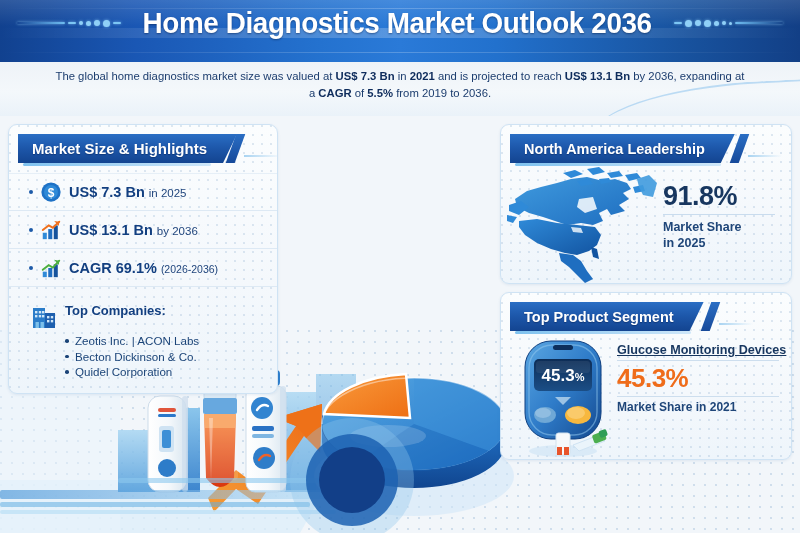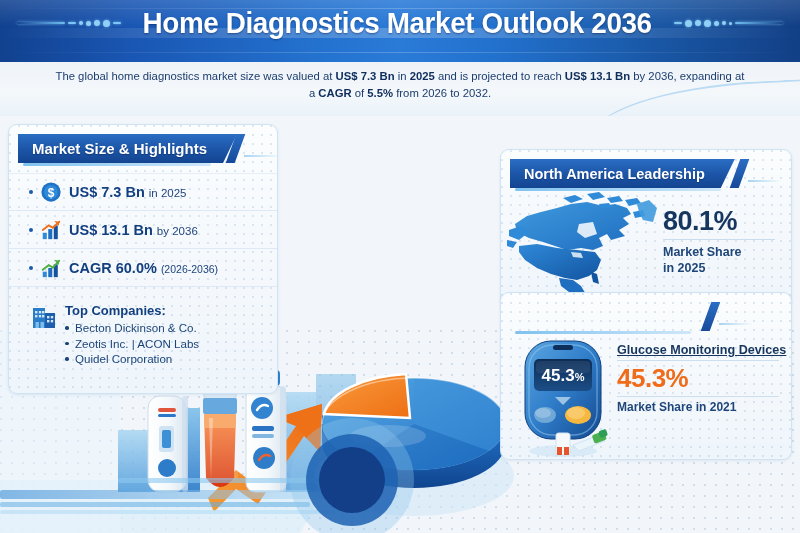--- a/index.html
+++ b/index.html
@@ -117,32 +117,32 @@
   .hl-txt { font-size:14.5px; color:#123f80; font-weight:bold; white-space:nowrap; }
   .hl-txt span { font-weight:normal; font-size:11.5px; color:#21467d; }
   .hl-txt span.tiny { font-size:10.5px; }
 
   .comp-block {
     position:absolute; left:0; top:170px; width:270px;
     display:flex; gap:8px; padding:8px 0 0 22px;
   }
   .comp-ico { width:26px; height:26px; flex:0 0 auto; margin-top:1px; }
   .comp-body { }
-  .comp-title { font-size:13px; font-weight:bold; color:#123f80; margin-bottom:2px; }
+  .comp-title { font-size:13px; font-weight:bold; color:#123f80; margin-bottom:15px; }
   .comp-li {
     font-size:11.6px; color:#1b4478; line-height:15.5px;
     padding-left:10px; position:relative; white-space:nowrap;
   }
   .comp-li:before {
     content:""; position:absolute; left:0; top:6px;
     width:3.5px; height:3.5px; border-radius:50%; background:#1b4478;
   }
 
   
-  #naPanel { left:500px; top:124px; width:292px; height:160px;margin-top:25px; }
+  #naPanel { left:500px; top:124px; width:292px; height:160px; }
   #naPanel .panel-hdr-ul { left:14px; top:38px; width:206px; }
   #naPanel .slash { left:234px; top:9px; }
   #naPanel .slash-line { left:247px; top:30px; width:34px; }
 
   #psPanel { left:500px; top:292px; width:292px; height:168px; }
   #psPanel .panel-hdr-ul { left:14px; top:38px; width:176px; }
   #psPanel .slash { left:205px; top:9px; }
   #psPanel .slash-line { left:218px; top:30px; width:34px; }
 
   .na-map { position:absolute; left:6px; top:40px; width:150px; height:118px; }
@@ -194,21 +194,21 @@
         <i style="width:5px;height:5px"></i>
         <i style="width:4px;height:4px"></i>
         <i style="width:3px;height:3px"></i>
         <i class="tail"></i>
       </span>
     </div>
   </div>
 
   <div class="subband">
     <div class="swoosh"></div>
-    <div class="subtitle" id="subtitleText"><span>The global home diagnostics market size was valued at </span><b>US$ 7.3 Bn</b><span> in </span><b>2025</b><span> and is projected to reach </span><b>US$ 13.1 Bn</b><span> by 2036, expanding at a </span><b>CAGR</b><span> of </span><b>5.5%</b><span> from 2026 to 2032.</span></div>
+    <div class="subtitle" id="subtitleText"><span>The global home diagnostics market size was valued at </span><b>US$ 7.3 Bn</b><span> in </span><b>2021</b><span> and is projected to reach </span><b>US$ 13.1 Bn</b><span> by 2036, expanding at a </span><b>CAGR</b><span> of </span><b>5.5%</b><span> from 2019 to 2036.</span></div>
   </div>
 
   <div class="bottomArt">
     <div class="bg-dots"></div>
 
     <svg width="800" height="203" viewBox="0 0 800 203" style="position:absolute;left:0;top:0">
       <defs>
         <linearGradient id="gBarA" x1="0" y1="0" x2="0" y2="1">
           <stop offset="0" stop-color="#7fc0ea"></stop>
             <stop offset="1" stop-color="#2a79c9"></stop>
@@ -361,21 +361,21 @@
       <div class="hl-row">
         <span class="hl-bullet"></span>
         <svg class="hl-icon" viewBox="0 0 24 24">
           <rect x="3" y="16" width="4.4" height="6" fill="#2f8ad8"></rect>
           <rect x="9" y="12" width="4.4" height="10" fill="#1f6dc0"></rect>
           <rect x="15" y="8" width="4.4" height="14" fill="#16539c"></rect>
           <path d="M3 14 L9.5 9 L14 11.5 L21 4" stroke="#4caf3f" stroke-width="2.1" fill="none" stroke-linecap="round"></path>
           <path d="M21 4 L15.4 3 L20.6 8.6 Z" fill="#4caf3f"></path>
         </svg>
         <span class="hl-txt">
-          <b>CAGR 60.0%</b>
+          <b>CAGR 69.1%</b>
           <span class="tiny">(2026-2036)</span>
         </span>
       </div>
     </div>
 
     <div class="comp-block">
       <svg class="comp-ico" viewBox="0 0 26 26">
         <rect x="2" y="4" width="12" height="20" fill="#2a7cc9"></rect>
         <rect x="14" y="9" width="10" height="15" fill="#1d5fae"></rect>
         <g fill="#cfe6f8">
@@ -388,22 +388,22 @@
           <rect x="16" y="12" width="2.4" height="2.4"></rect>
             <rect x="19.8" y="12" width="2.4" height="2.4"></rect>
           <rect x="16" y="16" width="2.4" height="2.4"></rect>
             <rect x="19.8" y="16" width="2.4" height="2.4"></rect>
         </g>
         <rect x="4.5" y="18" width="3.4" height="6" fill="#7dc0ea"></rect>
         <rect x="9.5" y="18" width="3.4" height="6" fill="#7dc0ea"></rect>
       </svg>
       <div class="comp-body">
         <div class="comp-title">Top Companies:</div>
+        <div class="comp-li">Zeotis Inc. |  ACON Labs</div>
         <div class="comp-li">Becton Dickinson &amp; Co.</div>
-        <div class="comp-li">Zeotis Inc. |  ACON Labs</div>
         <div class="comp-li">Quidel Corporation</div>
       </div>
     </div>
   </div>
 
   <div class="panel" id="naPanel">
     <div class="panel-hdr">North America Leadership</div>
     <div class="slash"></div>
     <div class="panel-hdr-ul"></div>
     <div class="slash-line"></div>
@@ -445,28 +445,29 @@
       <path d="M52 88 L66 90 L74 96 L80 106 L86 114 L78 118 L70 110 L62 102 L54 96 Z" fill="#1f6ec0"></path>
 
       <path d="M84 82 L90 84 L92 94 L86 92 Z" fill="#1254a1"></path>
 
       <path d="M64 62 L74 63 L76 68 L66 67 Z" fill="#eaf3fb" opacity=".85"></path>
 
       <path d="M72 34 L86 32 L90 44 L78 48 L70 42 Z" fill="#f0f6fc" opacity=".9"></path>
     </svg>
 
     <div class="na-stat">
-      <div class="na-pct">80.1%</div>
+      <div class="na-pct">91.8%</div>
       <div class="na-rule"></div>
       <div class="na-sub">Market Share</div>
       <div class="na-sub">in 2025</div>
     </div>
   </div>
 
   <div class="panel" id="psPanel">
+    <div class="panel-hdr">Top Product Segment</div>
     <div class="slash"></div>
     <div class="panel-hdr-ul"></div>
     <div class="slash-line"></div>
 
     <svg class="gl-meter" viewBox="0 0 96 122">
       <defs>
         <linearGradient id="gMeter" x1="0" y1="0" x2="1" y2="1">
           <stop offset="0" stop-color="#5ba7e2"></stop>
             <stop offset=".5" stop-color="#2f7cc9"></stop>
             <stop offset="1" stop-color="#14498f"></stop>

